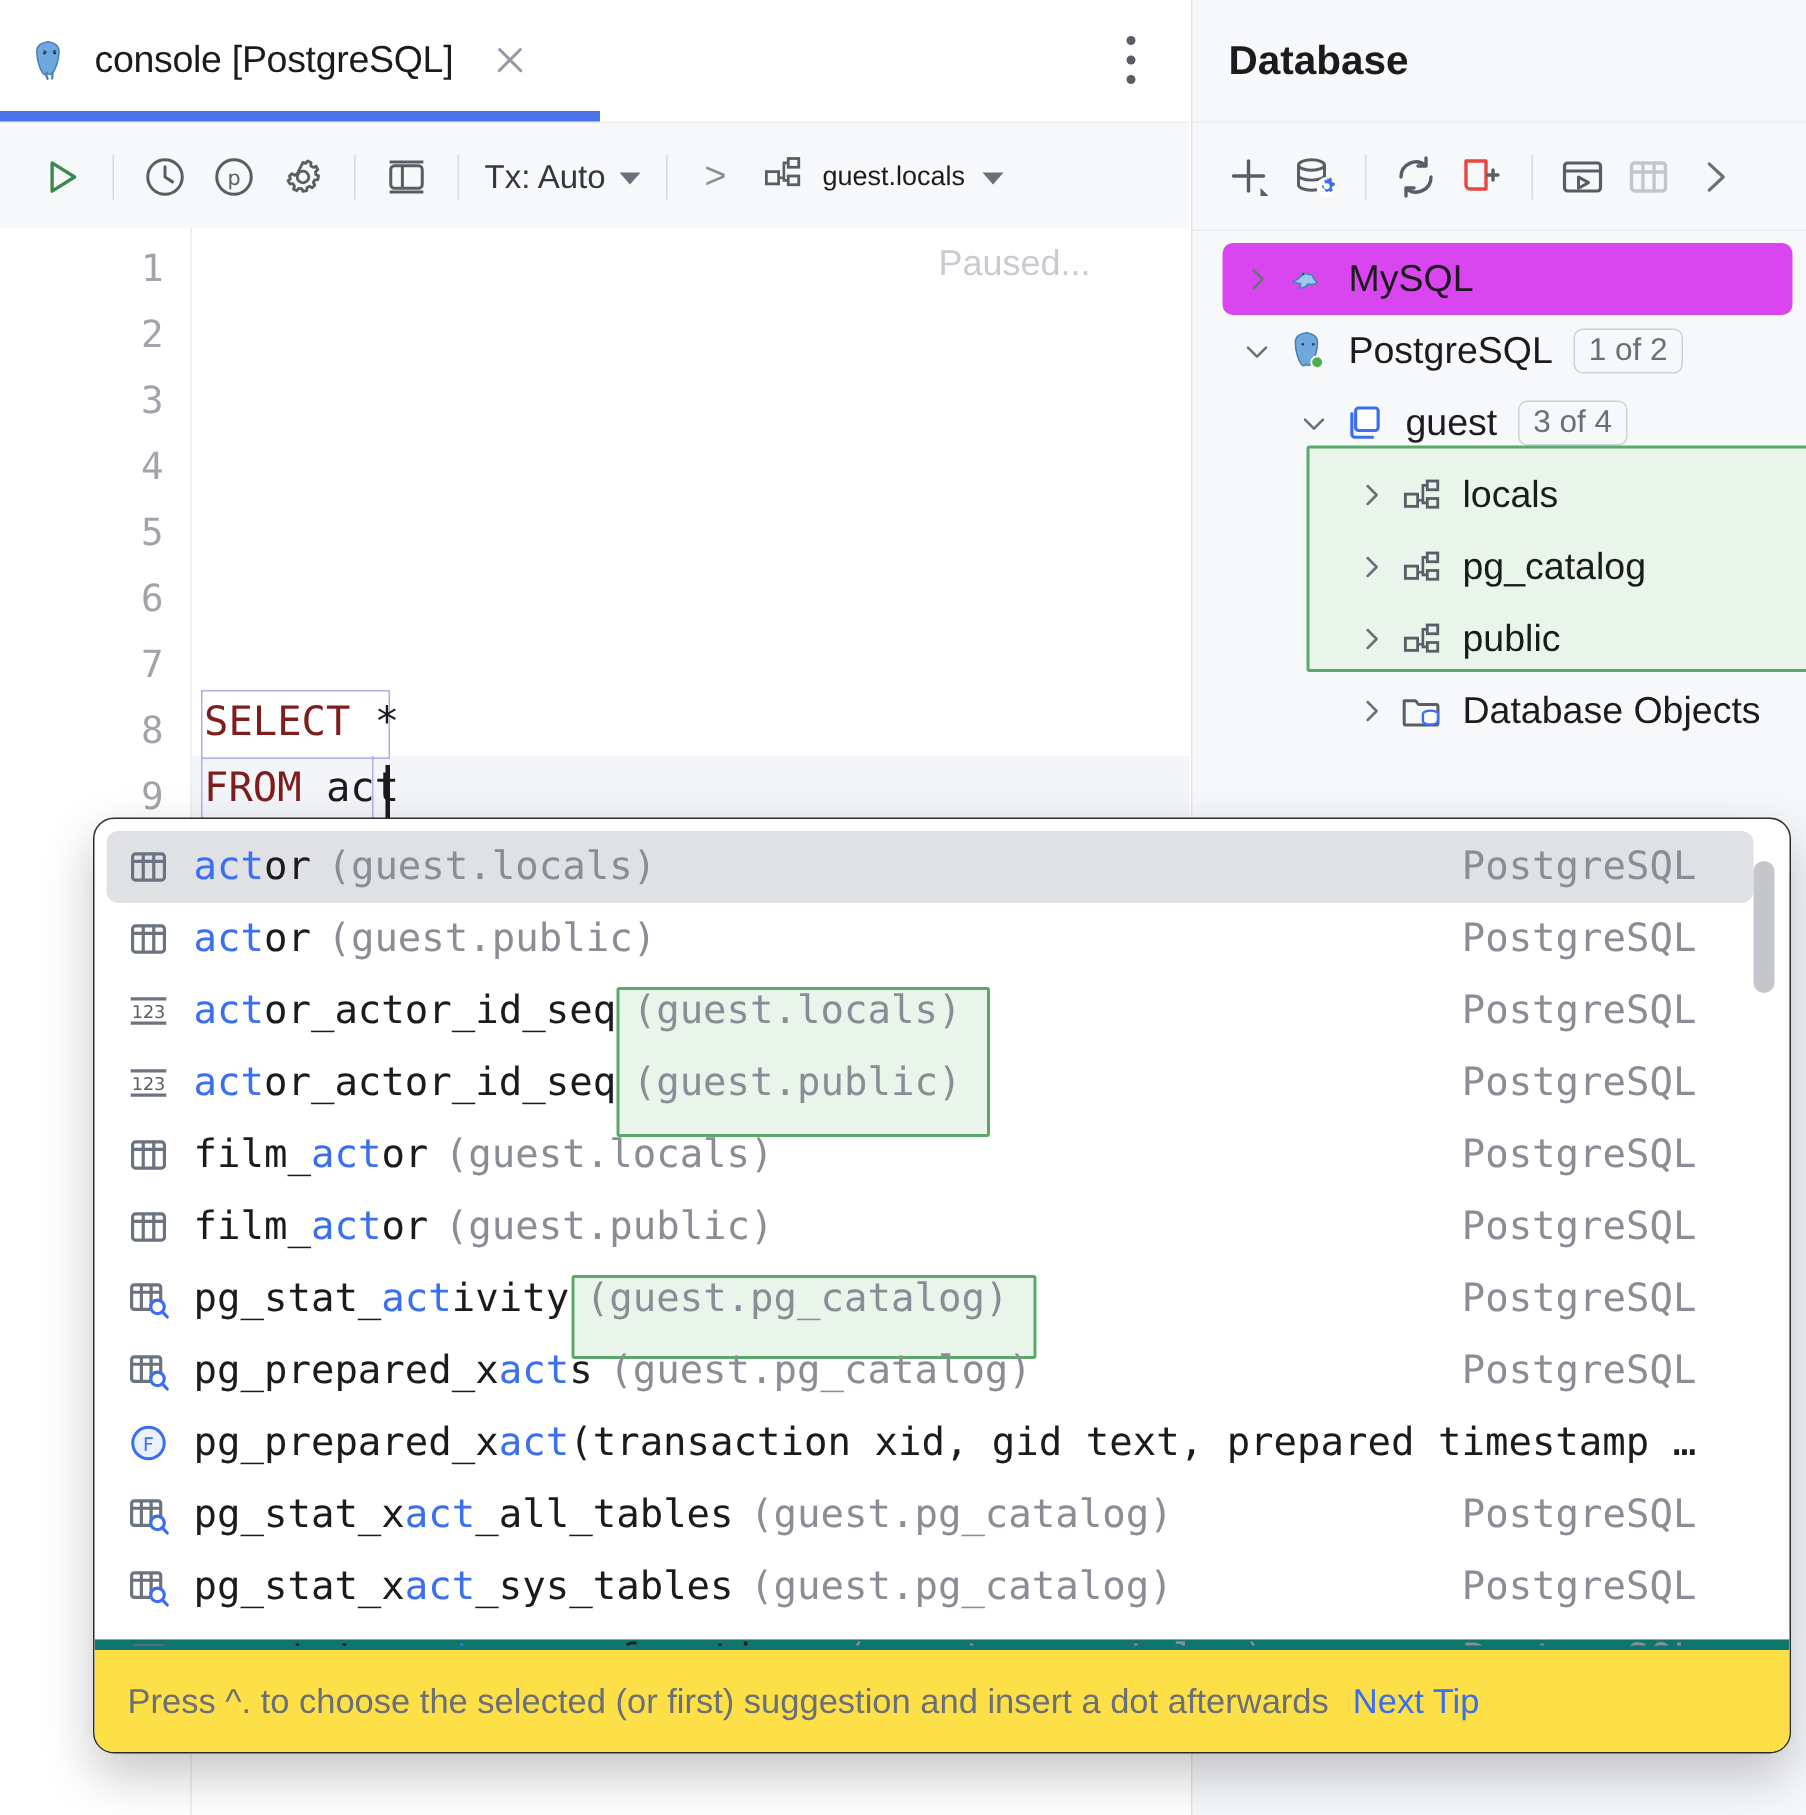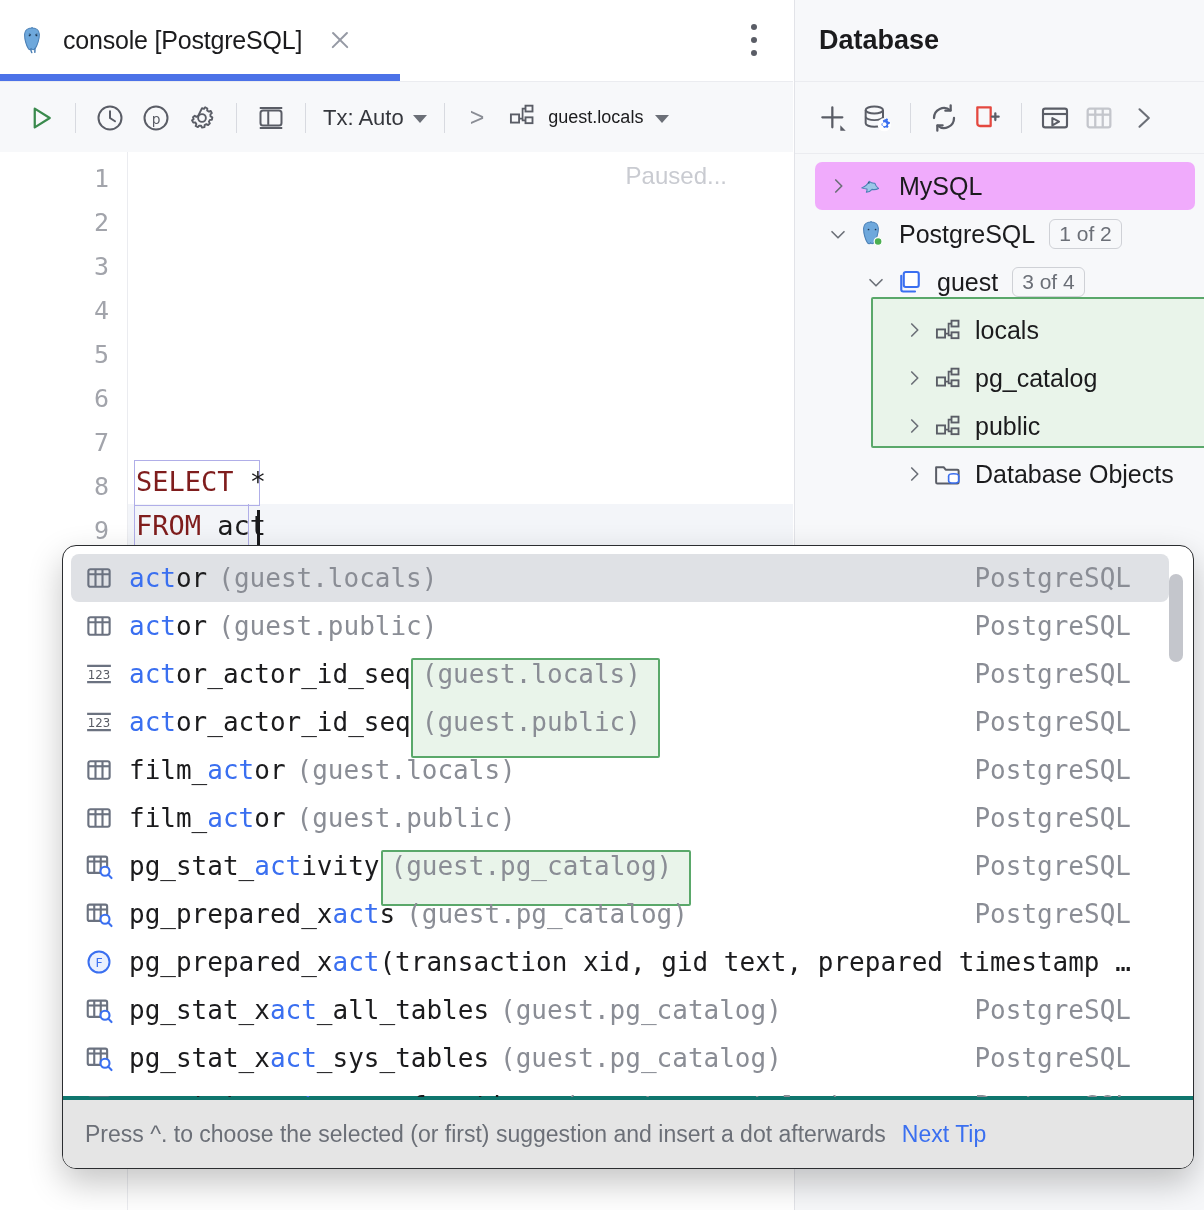--- a/index.html
+++ b/index.html
@@ -51,42 +51,42 @@
   .cur-line-hl { position:absolute; left:0; height:43px; background:#f3f5f9; width:793px; }
   .caret { position:absolute; width:2.5px; background:#1b1b1d; }
 
   
   .db-pane { position:absolute; left:794px; top:0; width:410px; height:1210px; background:#f7f8fa; border-left:1px solid #e2e3e8; }
   .db-header { height:81px; display:flex; align-items:center; padding-left:24px; font-size:27px; color:#1b1b1d; font-weight:700; border-bottom:1px solid #ebecf0;text-align:center;}
   .db-toolbar { height:71px; display:flex; align-items:center; padding-left:16px; border-bottom:1px solid #ebecf0;}
   .dbtb { width:44px; height:44px; display:flex; align-items:center; justify-content:center; cursor:pointer; border-radius:6px;}
   .db-tree { position:relative; padding-top:8px; }
   .tnode { display:flex; align-items:center; height:48px; font-size:25px; color:#1b1b1d; cursor:pointer; white-space:nowrap;}
-  .tnode.sel { background:#f0abfc; border-radius:7px; }
+  .tnode.sel { background:#d946ef; border-radius:7px; }
   .twist { width:26px; height:26px; display:flex; align-items:center; justify-content:center; margin-right:6px; flex:0 0 auto;}
   .tico { width:30px; height:30px; margin-right:12px; display:flex; align-items:center; justify-content:center; flex:0 0 auto;}
   .badge { margin-left:14px; font-size:21px; color:#6b6f77; border:1px solid #cfd1d6; border-radius:6px; padding:2px 9px; }
   .green-group { position:absolute; border:2px solid #5aa86a; background:#e9f4ea; border-radius:2px; }
 
   
   .popup { position:absolute; left:62px; top:545px; width:1130px; height:622px;
            background:#ffffff; border:1.5px solid #2b2d30; border-radius:14px;
            box-shadow:0 14px 34px rgba(0,0,0,0.23); overflow:hidden; }
   .popup-list { position:absolute; left:0; top:8px; right:0; height:543px; overflow:hidden; }
   .crow { position:relative; height:48px; display:flex; align-items:center; padding-left:20px;
           font-family:"DejaVu Sans Mono", monospace; font-size:26px; white-space:nowrap; }
   .crow.sel .rowbg { position:absolute; left:8px; right:24px; top:0; bottom:0; background:#dfe1e5; border-radius:8px; }
   .cico { width:32px; height:32px; margin-right:14px; z-index:2; display:flex; align-items:center; justify-content:center; flex:0 0 auto;}
   .cname { z-index:2; color:#1b1b1d; }
   .cname .hl { color:#3a6ff0; }
   .cqual { z-index:2; color:#8a8d95; margin-left:11px; }
   .ctype { position:absolute; right:62px; color:#8a8d95; z-index:2; }
   .cscroll { position:absolute; right:10px; top:20px; width:14px; height:88px; background:#c4c6cc; border-radius:7px;}
-  .popup-footer { position:absolute; left:0; right:0; bottom:0; height:68px; background:#e5e5e5;
-                  border-top:4px solid #0f766e; display:flex; align-items:center; padding-left:22px;
+  .popup-footer { position:absolute; left:0; right:0; bottom:0; height:68px; background:#fde047;
+                  border-top:7px solid #0f766e; display:flex; align-items:center; padding-left:22px;
                   font-size:23px; color:#6b6f77; }
   .nexttip { color:#3a6ff0; margin-left:16px; cursor:pointer; }
   .ghl { position:absolute; border:2px solid #5aa86a; background:#e9f4ea; border-radius:2px; }
 </style>
 </head>
 <body>
 
 <div class="root">
 
   <div class="editor-pane">

